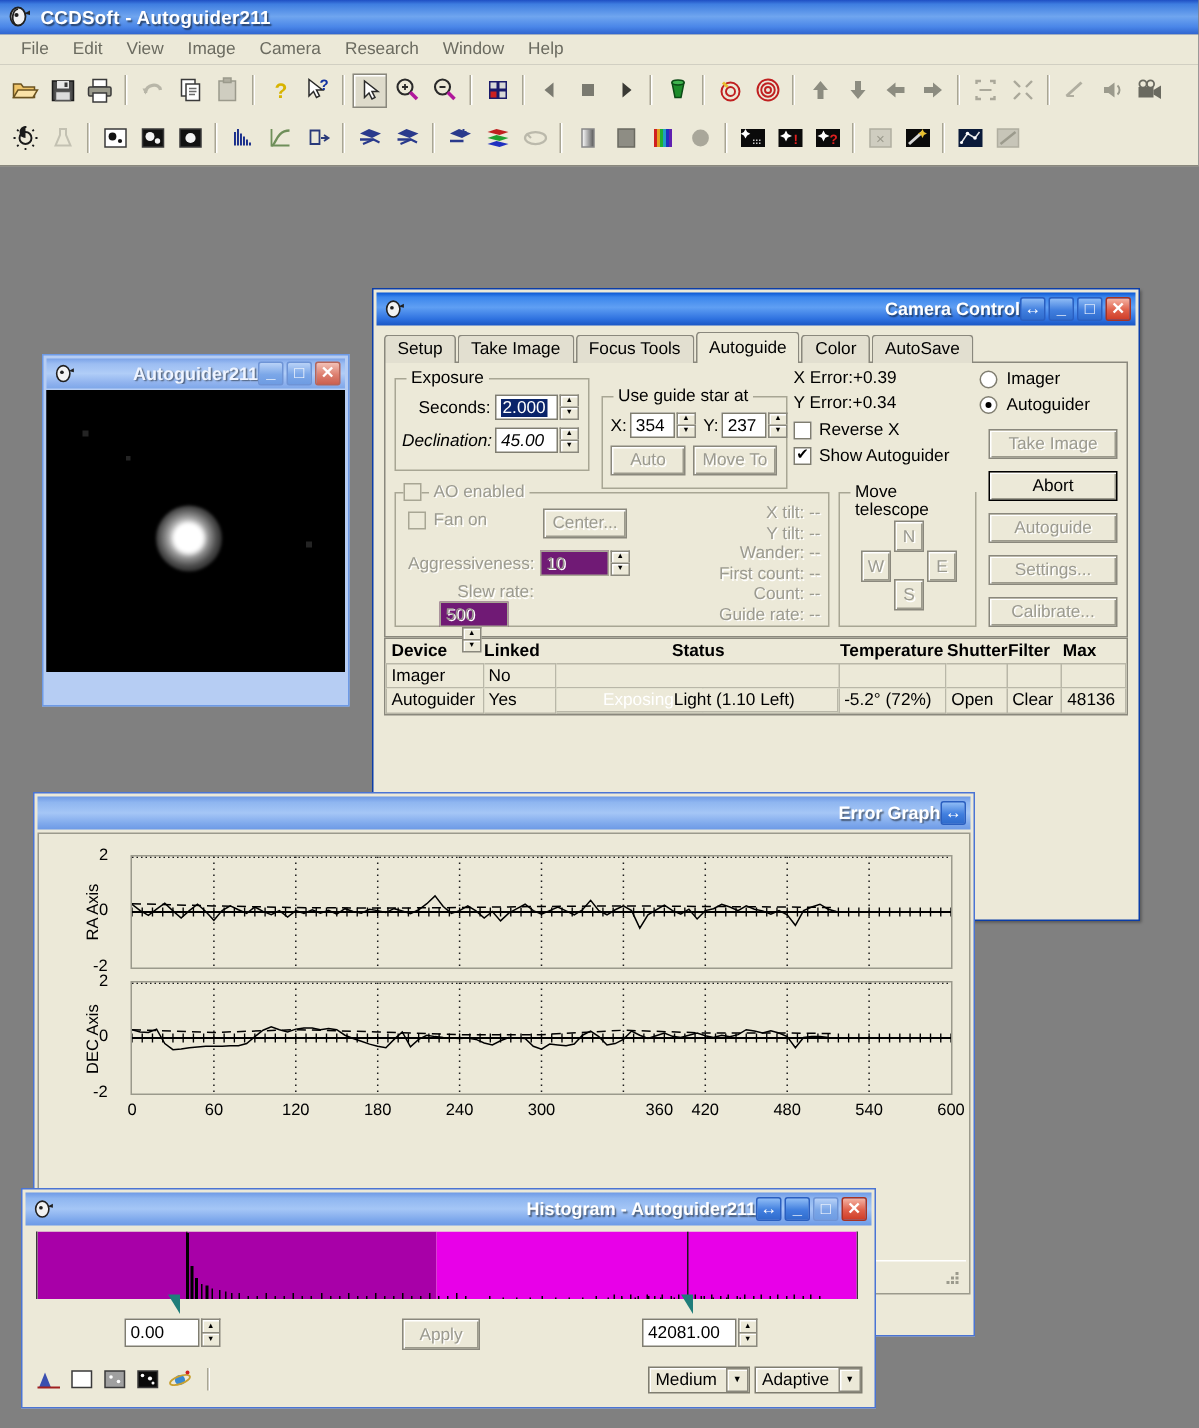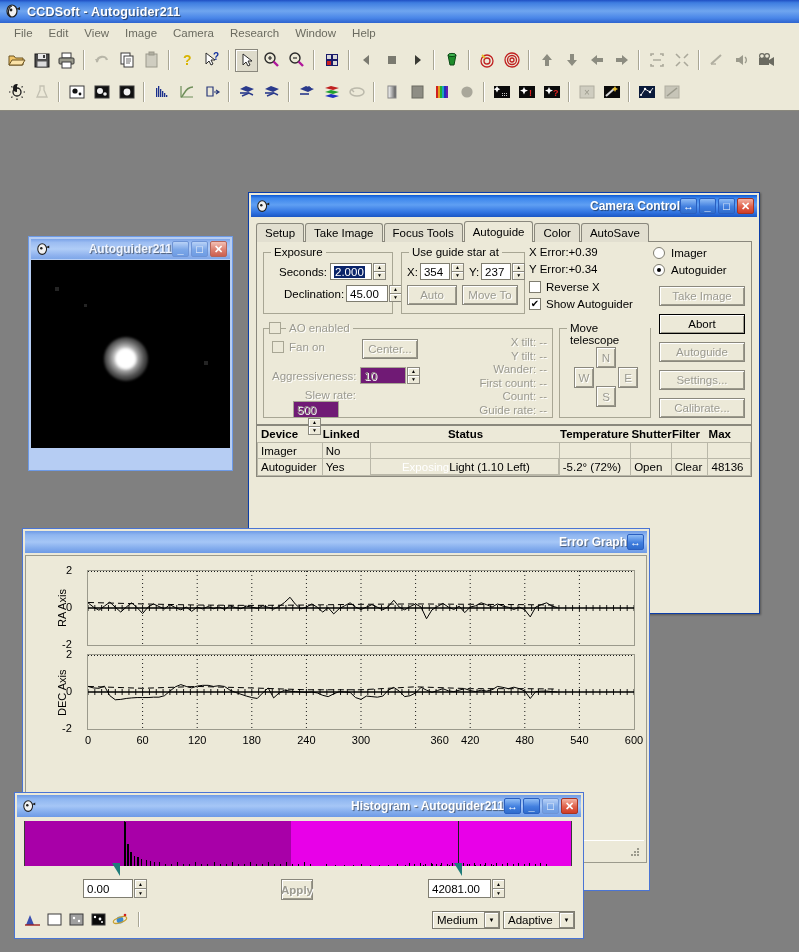--- a/index.html
+++ b/index.html
@@ -741,31 +741,31 @@
           <div style="position:absolute;left:4px;top:10px;display:flex;align-items:center;">
             <span class="lbl" style="width:59px;text-align:right;">Seconds:</span>
             <span class="tinput" style="width:42px;margin-left:3px;">
                 <span class="sel">2.000</span>
               </span>
             <span class="spin">
                 <div>▲</div>
                 <div>▼</div>
               </span>
           </div>
-          <div style="position:absolute;left:20px;top:32px;display:flex;align-items:center;">
+          <div style="position:absolute;left:4px;top:32px;display:flex;align-items:center;font-style:italic;">
             <span class="lbl" style="width:59px;text-align:right;">Declination:</span>
             <span class="tinput" style="width:42px;margin-left:3px;">45.00</span>
             <span class="spin">
                 <div>▲</div>
                 <div>▼</div>
               </span>
           </div>
         </div>
 
-        <div class="grp" style="left:144px;top:10px;width:124px;height:62px;">
+        <div class="grp" style="left:144px;top:22px;width:124px;height:62px;">
           <span class="lgd">Use guide star at</span>
           <div style="position:absolute;left:5px;top:10px;display:flex;align-items:center;">
             <span class="lbl">X:</span>
             <span class="tinput" style="width:30px;margin-left:2px;">354</span>
             <span class="spin">
                 <div>▲</div>
                 <div>▼</div>
               </span>
             <span class="lbl" style="margin-left:5px;">Y:</span>
             <span class="tinput" style="width:30px;margin-left:2px;">237</span>
@@ -1266,21 +1266,21 @@
       <div class="hist-marker" id="marker-low" style="left:95px;top:44px;"></div>
       <div class="hist-marker" id="marker-high" style="left:437px;top:44px;"></div>
 
       <div style="position:absolute;left:66px;top:60px;display:flex;align-items:center;">
         <span class="tinput" style="width:50px;height:19px;">0.00</span>
         <span class="spin" style="height:19px;">
             <div>▲</div>
             <div>▼</div>
           </span>
       </div>
-      <div class="btn dis" style="position:absolute;left:264px;top:60px;width:32px;height:21px;font-weight:bold;">Apply</div>
+      <div class="btn dis" style="position:absolute;left:251px;top:60px;width:52px;height:21px;">Apply</div>
       <div style="position:absolute;left:411px;top:60px;display:flex;align-items:center;">
         <span class="tinput" style="width:63px;height:19px;">42081.00</span>
         <span class="spin" style="height:19px;">
             <div>▲</div>
             <div>▼</div>
           </span>
       </div>
 
       <div style="position:absolute;left:6px;top:92px;display:flex;align-items:center;gap:3px;">
         <span class="mini-ico">

